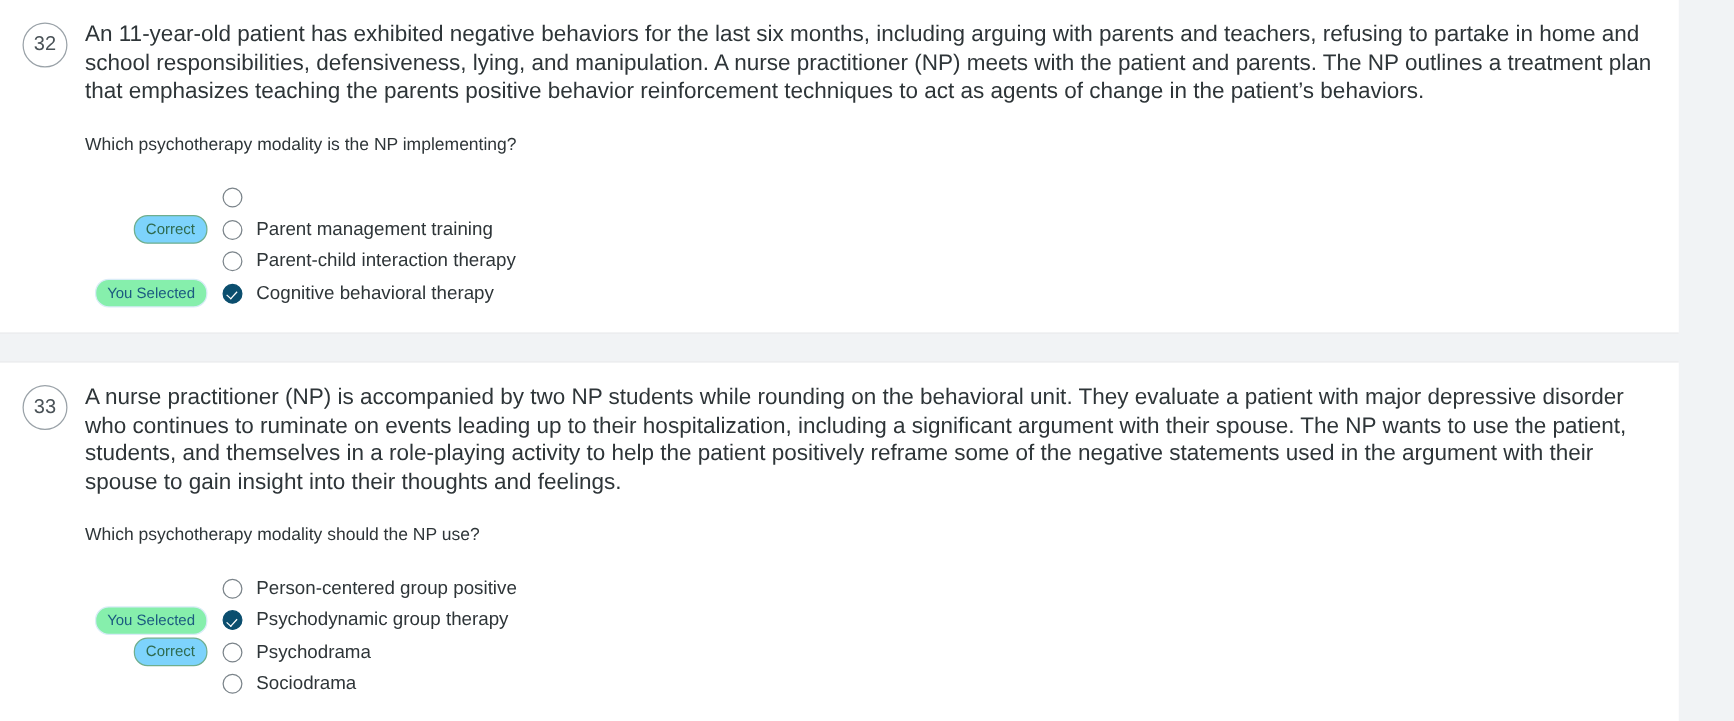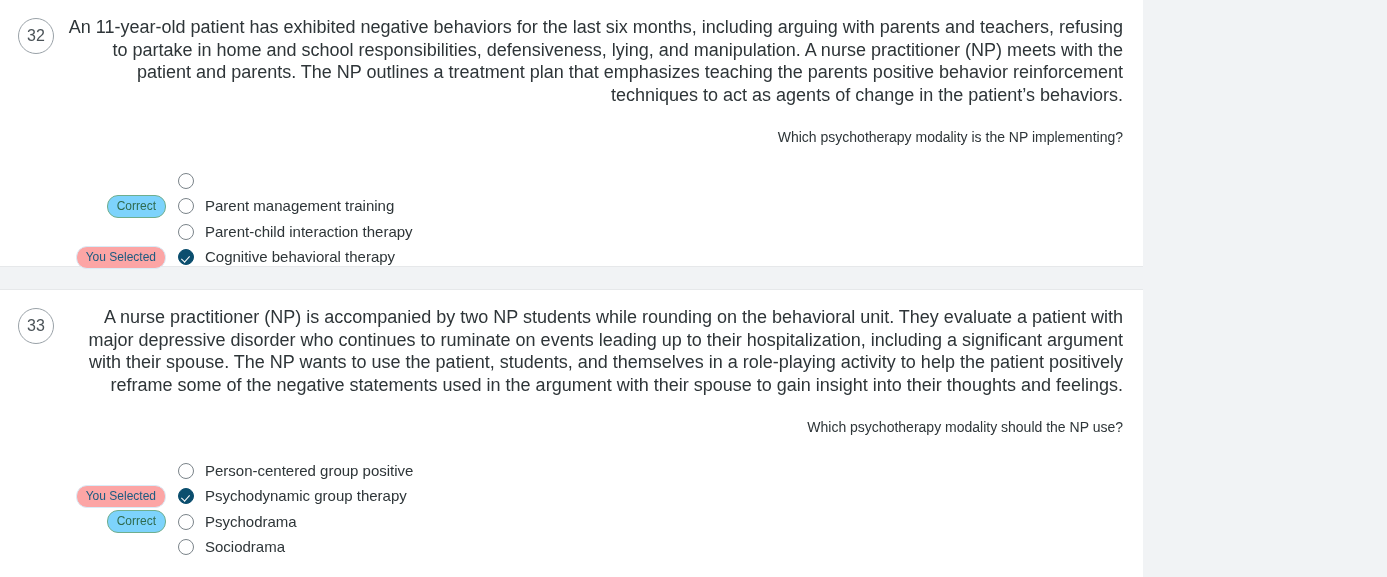--- a/index.html
+++ b/index.html
@@ -7,25 +7,24 @@
     padding: 0;
     background: #f1f3f5;
     font-family: "Liberation Sans", sans-serif;
   }
   body {
     width: 1387px;
     height: 577px;
     overflow: hidden;
   }
   .page {
-    width: 1143px;
+    width: 1343px;
     min-height: 577px;
     background: #f1f3f5;
     box-sizing: border-box;
-    text-align: right;
   }
   .question-card {
     background: #ffffff;
     border: 1px solid #e6e8ea;
     box-sizing: border-box;
     padding: 14px 20px 18px 18px;
     display: flex;
     align-items: flex-start;
     position: relative;
   }
@@ -101,21 +100,21 @@
     border-radius: 11px;
     white-space: nowrap;
     display: inline-block;
   }
   .tag-correct {
     border: 1px solid #6fae8e;
     color: #2f6b4f;
     background: #7dd3fc;
   }
   .tag-selected {
-    background: #fca5a5;
+    background: #86efac;
     color: #1b5b80;
     border: 1px solid #d9ecf7;
   }
   .radio {
     width: 16px;
     height: 16px;
     min-width: 16px;
     border-radius: 50%;
     border: 1.6px solid #7b848a;
     box-sizing: border-box;

